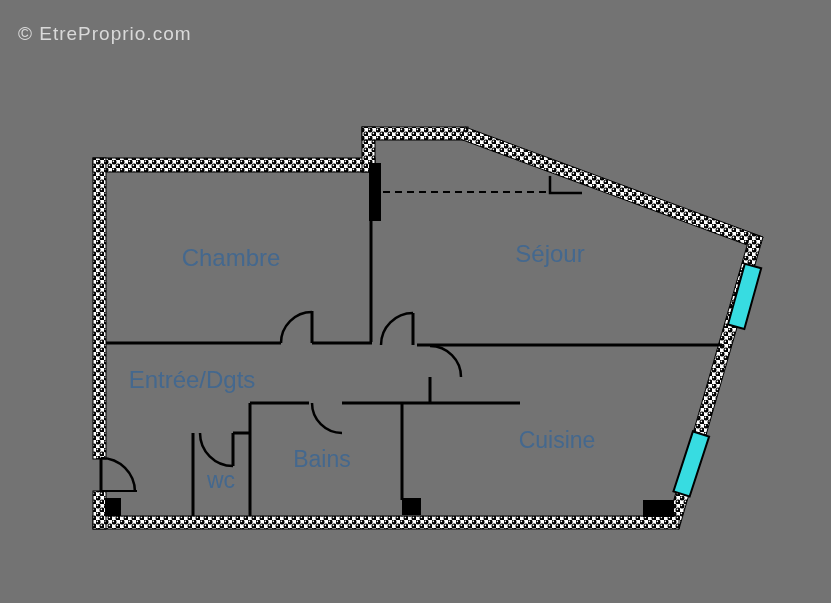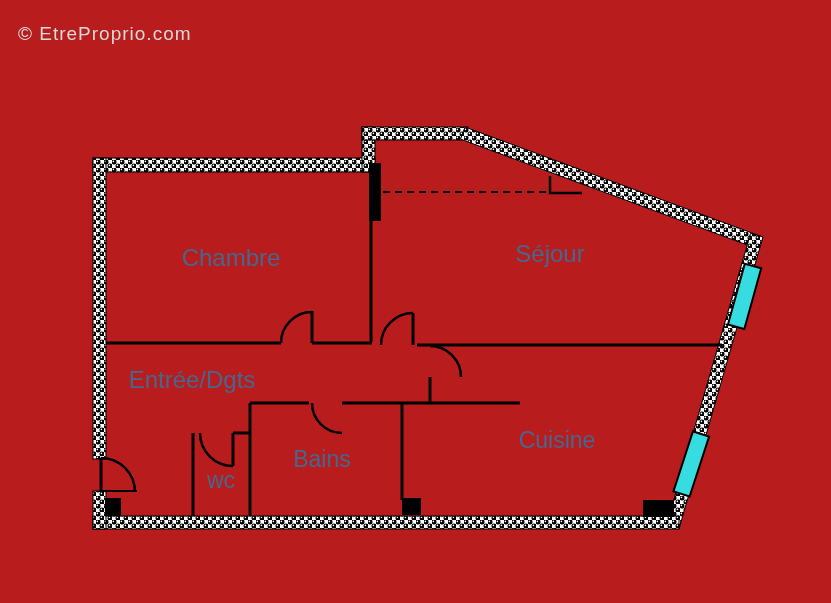--- a/index.html
+++ b/index.html
@@ -1,16 +1,16 @@
 <!DOCTYPE html>
 <html><head>
 <meta charset="utf-8">
 <style>
   html,body{margin:0;padding:0;background:#fff;}
-  .page{position:relative;width:831px;height:603px;background:#b91c1c;overflow:hidden;
+  .page{position:relative;width:831px;height:603px;background:#737373;overflow:hidden;
         font-family:"Liberation Sans",sans-serif;}
   svg text{font-family:"Liberation Sans","DejaVu Sans",sans-serif;}
   .room-label{font-size:24px;}
   .room-label-small{font-size:23px;}
   .watermark-text{font-size:19px;letter-spacing:1px;}
 </style>
 </head>
 <body>
 
 <div class="page">

